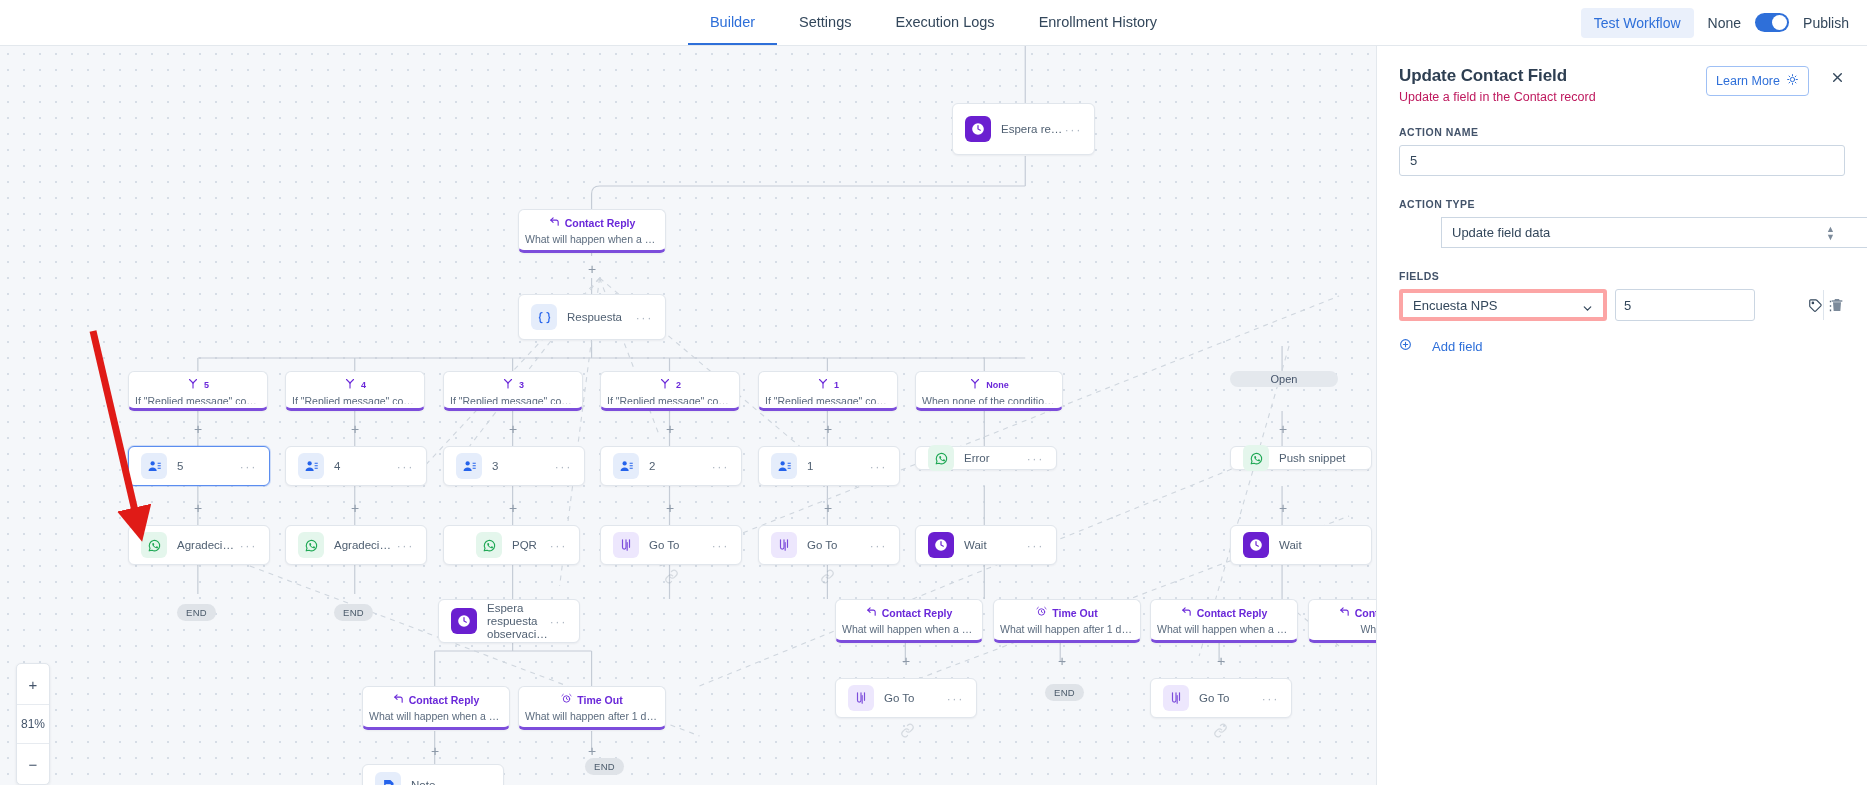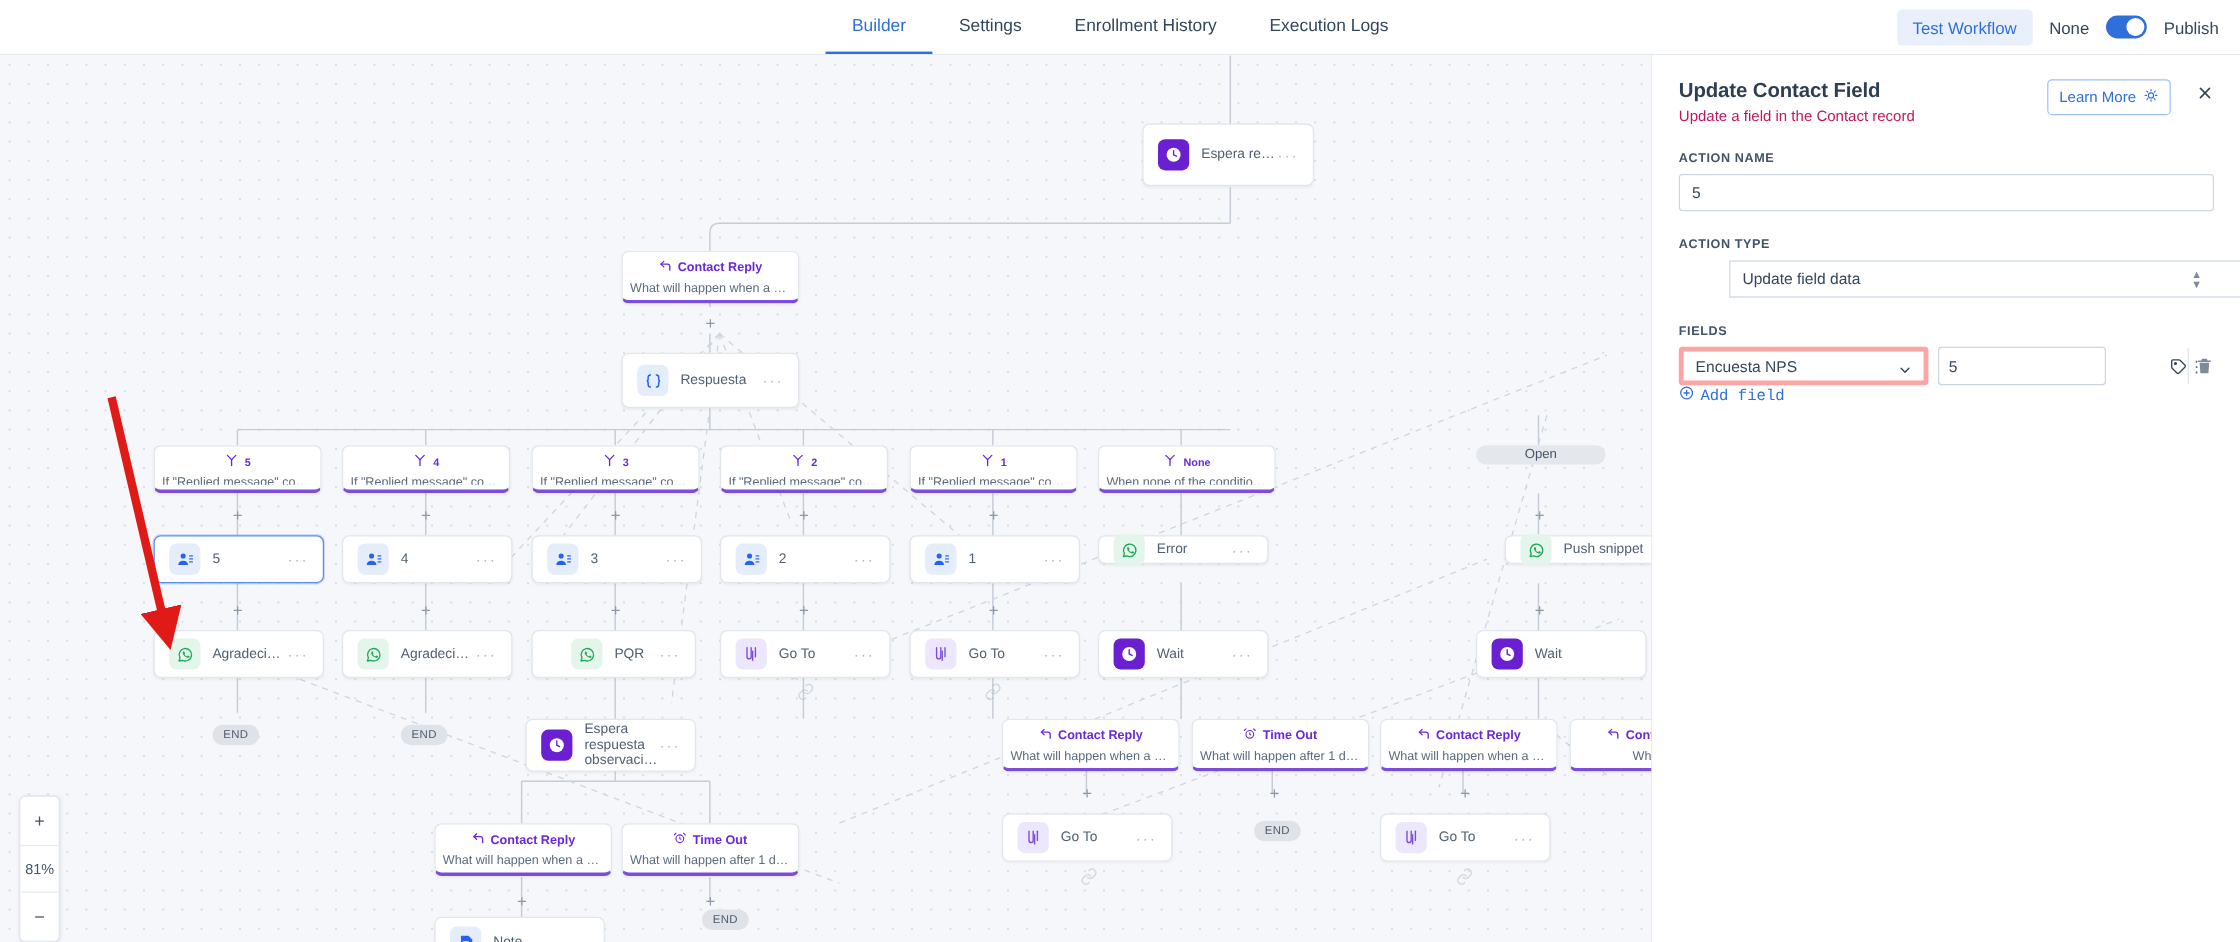--- a/index.html
+++ b/index.html
@@ -191,40 +191,40 @@
     font-family: "Liberation Sans", sans-serif; background: transparent;
   }
   .tagbtn { width: 30px; display: flex; align-items: center; justify-content: center; cursor: pointer; }
   .kebab {
     width: 26px; height: 30px; border-left: 1px solid #dde4ec;
     display: flex; align-items: center; justify-content: center;
     color: #5b6b7e; font-size: 13px; cursor: pointer; letter-spacing: 0;
   }
   .trash { margin-left: 66px; cursor: pointer; display: flex; align-items: center; }
   .add-field {
-    display: flex; align-items: center; gap: 5px;
-    color: #2e6fd9; font-size: 13px; cursor: pointer; font-family: Liberation Mono, monospace;
+    margin-top: 17px; display: flex; align-items: center; gap: 20px;
+    color: #2e6fd9; font-size: 13px; cursor: pointer;
   }
 </style>
 </head>
 <body>
 
 <div class="topbar">
   <div class="topnav">
     <div class="topnav-item active">
         <span>Builder</span>
       </div>
     <div class="topnav-item">
         <span>Settings</span>
       </div>
     <div class="topnav-item">
-        <span>Enrollment History</span>
+        <span>Execution Logs</span>
       </div>
     <div class="topnav-item">
-        <span>Execution Logs</span>
+        <span>Enrollment History</span>
       </div>
   </div>
   <div class="topbar-right">
     <button class="test-workflow">Test Workflow</button>
     <span class="draft-label">None</span>
     <div class="toggle"></div>
     <span class="publish-label">Publish</span>
   </div>
 </div>
 
@@ -486,21 +486,21 @@
   <div class="node" style="left:915px; top:400px; width:142px; height:24px;">
     <span class="ico green">
           <svg width="15" height="15" viewBox="0 0 24 24" fill="none" stroke="#1fa855" stroke-width="1.8">
             <path d="M3.5 20.5l1.3-4.1A8.3 8.3 0 1 1 8.2 19.6z" stroke-linejoin="round"></path>
             <path d="M8.6 8.4c.3-.6.6-.5.9-.5h.6c.2 0 .5 0 .7.5l.8 1.9c0 .3-.2.6-.4.8-.3.3-.5.4-.2.8.4.7 1.5 1.9 2.7 2.4.3.2.5.1.7-.1l.6-.8c.2-.2.4-.2.7-.1l1.6.8c.3.2.4.3.4.5 0 .5-.4 1.5-1.3 1.7-1 .2-2.2 0-4-1-1.7-.9-3.2-2.8-3.7-4-.4-1-.4-2 .2-2.9z" fill="#1fa855" stroke="none"></path>
           </svg>
         </span>
     <span class="label">Error</span>
     <span class="dots">···</span>
   </div>
-  <div class="node" style="left:1230px; top:400px; width:142px; height:24px;margin-left:24px;">
+  <div class="node" style="left:1230px; top:400px; width:142px; height:24px;">
     <span class="ico green">
           <svg width="15" height="15" viewBox="0 0 24 24" fill="none" stroke="#1fa855" stroke-width="1.8">
             <path d="M3.5 20.5l1.3-4.1A8.3 8.3 0 1 1 8.2 19.6z" stroke-linejoin="round"></path>
             <path d="M8.6 8.4c.3-.6.6-.5.9-.5h.6c.2 0 .5 0 .7.5l.8 1.9c0 .3-.2.6-.4.8-.3.3-.5.4-.2.8.4.7 1.5 1.9 2.7 2.4.3.2.5.1.7-.1l.6-.8c.2-.2.4-.2.7-.1l1.6.8c.3.2.4.3.4.5 0 .5-.4 1.5-1.3 1.7-1 .2-2.2 0-4-1-1.7-.9-3.2-2.8-3.7-4-.4-1-.4-2 .2-2.9z" fill="#1fa855" stroke="none"></path>
           </svg>
         </span>
     <span class="label">Push snippet</span>
   </div>
 
   <div class="plus" style="left:191px; top:455px;">+</div>

